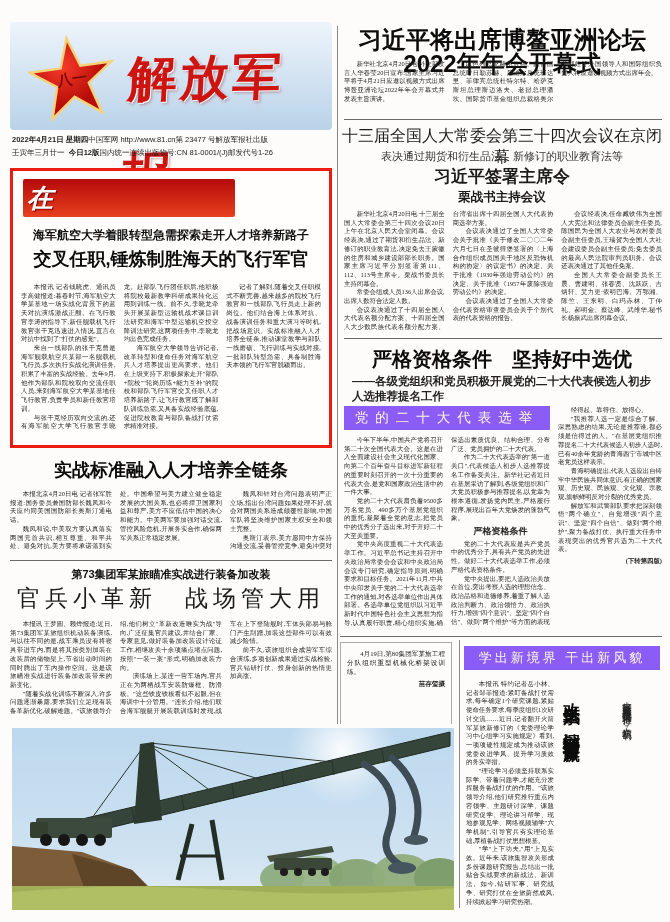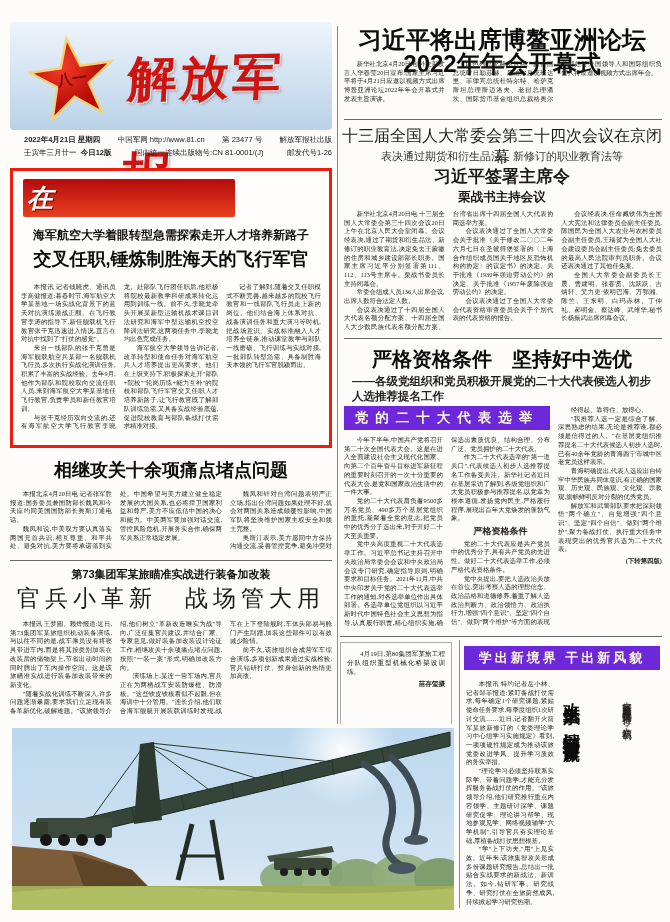--- a/index.html
+++ b/index.html
@@ -7,37 +7,37 @@
         font-family:"Liberation Serif","DejaVu Serif",serif;color:#1c1c1c;}
   .abs{position:absolute;}
   
   #masthead-bg{left:10px;top:22px;width:322px;height:108px;border-radius:4px;
      background:linear-gradient(180deg,#eef4fb 0%,#d6e5f3 45%,#b9d2e8 100%);}
   #paper-title{left:128px;top:30px;width:206px;height:96px;font-size:49px;font-weight:bold;
      color:#cd1410;letter-spacing:3px;transform:skewX(-4deg) rotate(-1deg);
      text-shadow:1px 1px 0 #fff,2px 2px 3px rgba(120,0,0,.35);font-family:"Liberation Serif",serif;line-height:96px;}
   #info-rows{left:12px;top:133px;width:320px;font-size:7.5px;line-height:13px;color:#222;
      font-family:"Liberation Sans",sans-serif;}
-  .inforow{display:flex;justify-content:space-between;white-space:nowrap;margin-left:12px;}
+  .inforow{display:flex;white-space:nowrap;}
   .inforow b{font-weight:bold;}
   
   .vrule{width:1px;background:#8a8a8a;}
   .hrule{height:1px;background:#6a6a6a;}
   
   .art-body{font-size:6.4px;line-height:8.7px;text-align:justify;color:#262626;column-gap:8px;column-fill:auto;overflow:hidden;}
   .art-body p{margin:0;text-indent:2em;}
   .cols3{column-count:3;}
   .cols2{column-count:2;}
   .center{text-align:center;}
   .sans{font-family:"Liberation Sans","DejaVu Sans",sans-serif;}
   .serif{font-family:"Liberation Serif","DejaVu Serif",serif;}
   
   .h-big{font-weight:900;color:#0c0c0c;}
   .kicker{font-weight:bold;color:#111;}
-  .red-banner{background:#6d28d9;color:#fdf7e3;font-weight:bold;display:flex;align-items:center;justify-content:center;}
+  .red-banner{background:#8b5cf6;color:#fdf7e3;font-weight:normal;display:flex;align-items:center;justify-content:center;}
   
   #red-box{left:10px;top:168px;width:322px;height:280px;border:3px solid #ee1c0c;background:#fffefd;box-sizing:border-box;}
   #slogan-banner{left:10px;top:8px;width:212px;height:38px;background:linear-gradient(180deg,#b50b0b,#e8401f);
       border-radius:2px;display:flex;align-items:center;padding:0 4px;box-sizing:border-box;}
   #slogan-char{font-size:26px;font-weight:bold;color:#fff;font-style:italic;text-shadow:1px 1px 1px #7a0000;margin-right:4px;}
   #slogan-lines{display:flex;flex-direction:column;justify-content:center;}
   #slogan-l1{font-size:8.5px;font-weight:bold;color:#ffd76a;white-space:nowrap;}
   #slogan-l2{font-size:8.5px;color:#ffd76a;white-space:nowrap;}
   #slogan-l2 .fancy{font-style:italic;font-weight:bold;color:#ffe9a8;text-shadow:1px 1px 0 #8d1500;font-size:10px;}
   
@@ -142,21 +142,21 @@
     <div class="abs center sans h-big" style="left:0;top:76px;width:100%;font-size:18px;">交叉任职,锤炼制胜海天的飞行军官</div>
     <div class="abs art-body cols3" style="left:8px;top:112px;width:300px;height:152px;">
         <p>本报讯  记者钱晓虎、通讯员李高健报道:暮春时节,海军航空大学某基地一场实战化背景下的蓝天对抗演练激战正酣。在飞行教官李涛的指导下,新任舰载机飞行教官张干克迅速进入情况,直言在对抗中找到了"打仗的感觉"。</p>
         <p>来自一线部队的张干克曾是海军舰载航空兵某部一名舰载机飞行员,多次执行实战化演训任务,积累了丰富的实战经验。去年9月,他作为部队和院校双向交流任职人员,来到海军航空大学某基地任飞行教官,负责学员和新任教官培训。</p>
         <p>与张干克经历双向交流的,还有海军航空大学飞行教官李晓龙。赴部队飞行团任职后,他积极将院校最新教学科研成果转化运用到训练一线。前不久,李晓龙牵头开展某新型运输机战术课目训法研究和海军中型运输机空投空降训法研究,这两项任务中,李晓龙均出色完成任务。</p>
         <p>海军航空大学领导告诉记者,改革转型和使命任务对海军航空兵人才培养提出更高要求。他们在上级支持下,积极探索走开"部队+院校""轮岗历练+能力互补"的院校和部队飞行军官交叉任职人才培养新路子,让飞行教官既了解部队训练急需,又具备实战经验底蕴,促进院校教育与部队备战打仗需求精准对接。</p>
         <p>记者了解到,随着交叉任职模式不断完善,越来越多的院校飞行教官和一线部队飞行员走上新的岗位。他们结合海上体系对抗、战备演训任务和重大演习等时机,把战场意识、实战标准融入人才培养全链条,推动课堂教学与部队一线磨砺、飞行训练与实战对接,一批部队转型急需、具备制胜海天本领的飞行军官脱颖而出。</p>
       </div>
   </div>
 
-  <div class="abs center sans h-big" style="left:10px;top:458px;width:322px;font-size:18px;">相继攻关十余项痛点堵点问题</div>
+  <div class="abs center sans h-big" style="left:10px;top:458px;width:322px;font-size:18px;">实战标准融入人才培养全链条</div>
   <div class="abs art-body cols3" style="left:10px;top:490px;width:322px;height:64px;">
       <p>本报北京4月20日电  记者张军胜报道:国务委员兼国防部长魏凤和今天应约同美国国防部长奥斯汀通电话。</p>
       <p>魏凤和说,中美双方要认真落实两国元首共识,相互尊重、和平共处、避免对抗,美方要将承诺落到实处。中国希望与美方建立健全稳定发展的大国关系,也必将捍卫国家利益和尊严,美方不应低估中国的决心和能力。中美两军要加强对话交流,管控风险危机,开展务实合作,确保两军关系正常稳定发展。</p>
       <p>魏凤和针对台湾问题表明严正立场,指出台湾问题如果处理不好,就会对两国关系造成颠覆性影响,中国军队将坚决维护国家主权安全和领土完整。</p>
       <p>奥斯汀表示,美方愿同中方保持沟通交流,妥善管控竞争,避免冲突对抗,推动两军关系健康发展。双方还就乌克兰等问题交换了意见。</p>
     </div>
   <div class="abs hrule" style="left:10px;top:560px;width:322px;"></div>
 
   <div class="abs center sans kicker" style="left:10px;top:567px;width:322px;font-size:11px;">第73集团军某旅瞄准实战进行装备加改装</div>
   <div class="abs center serif" style="left:10px;top:583px;width:322px;font-size:23px;font-weight:normal;letter-spacing:5px;">官兵小革新　战场管大用</div>

